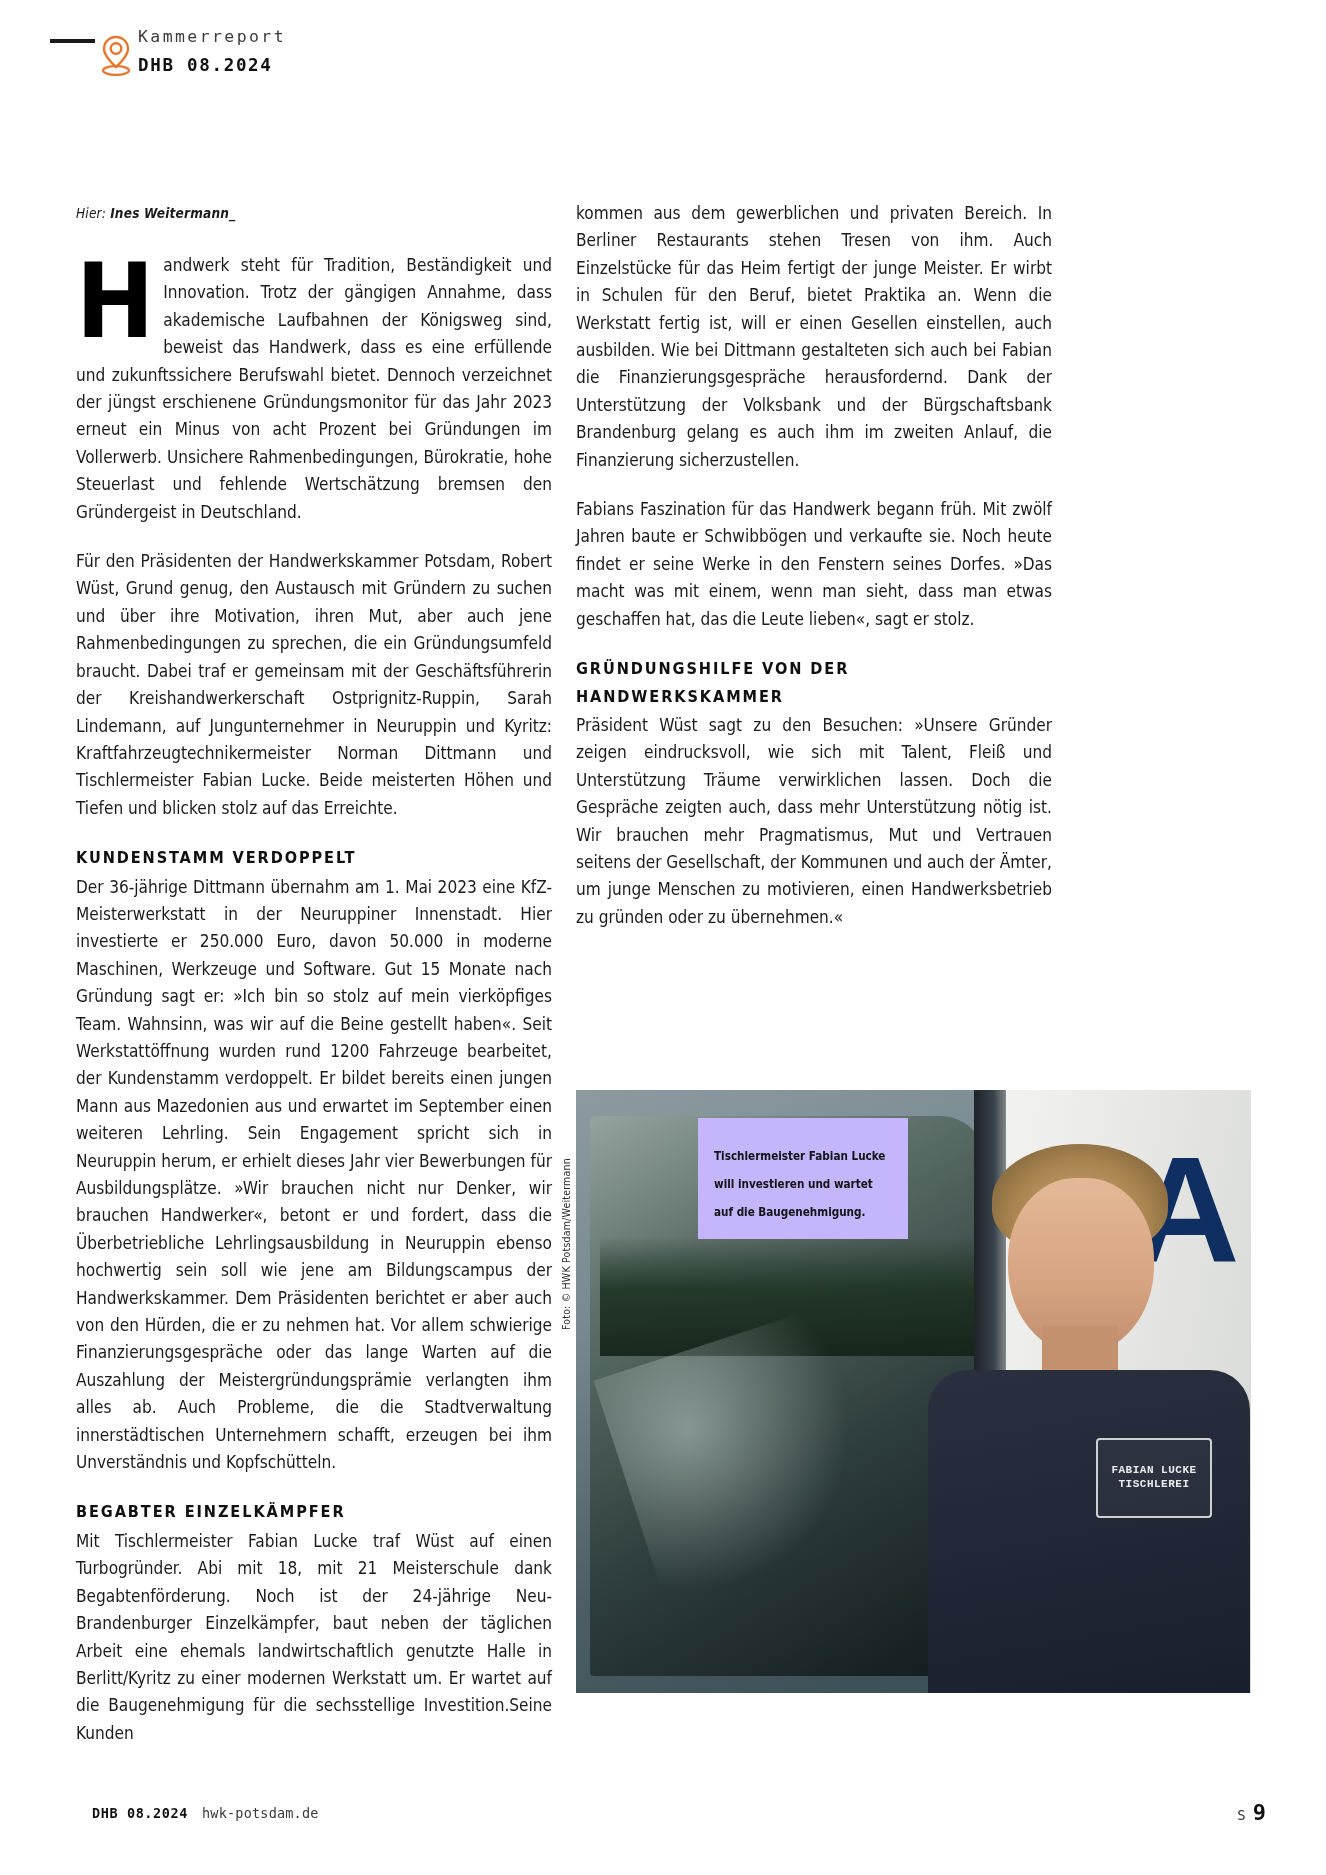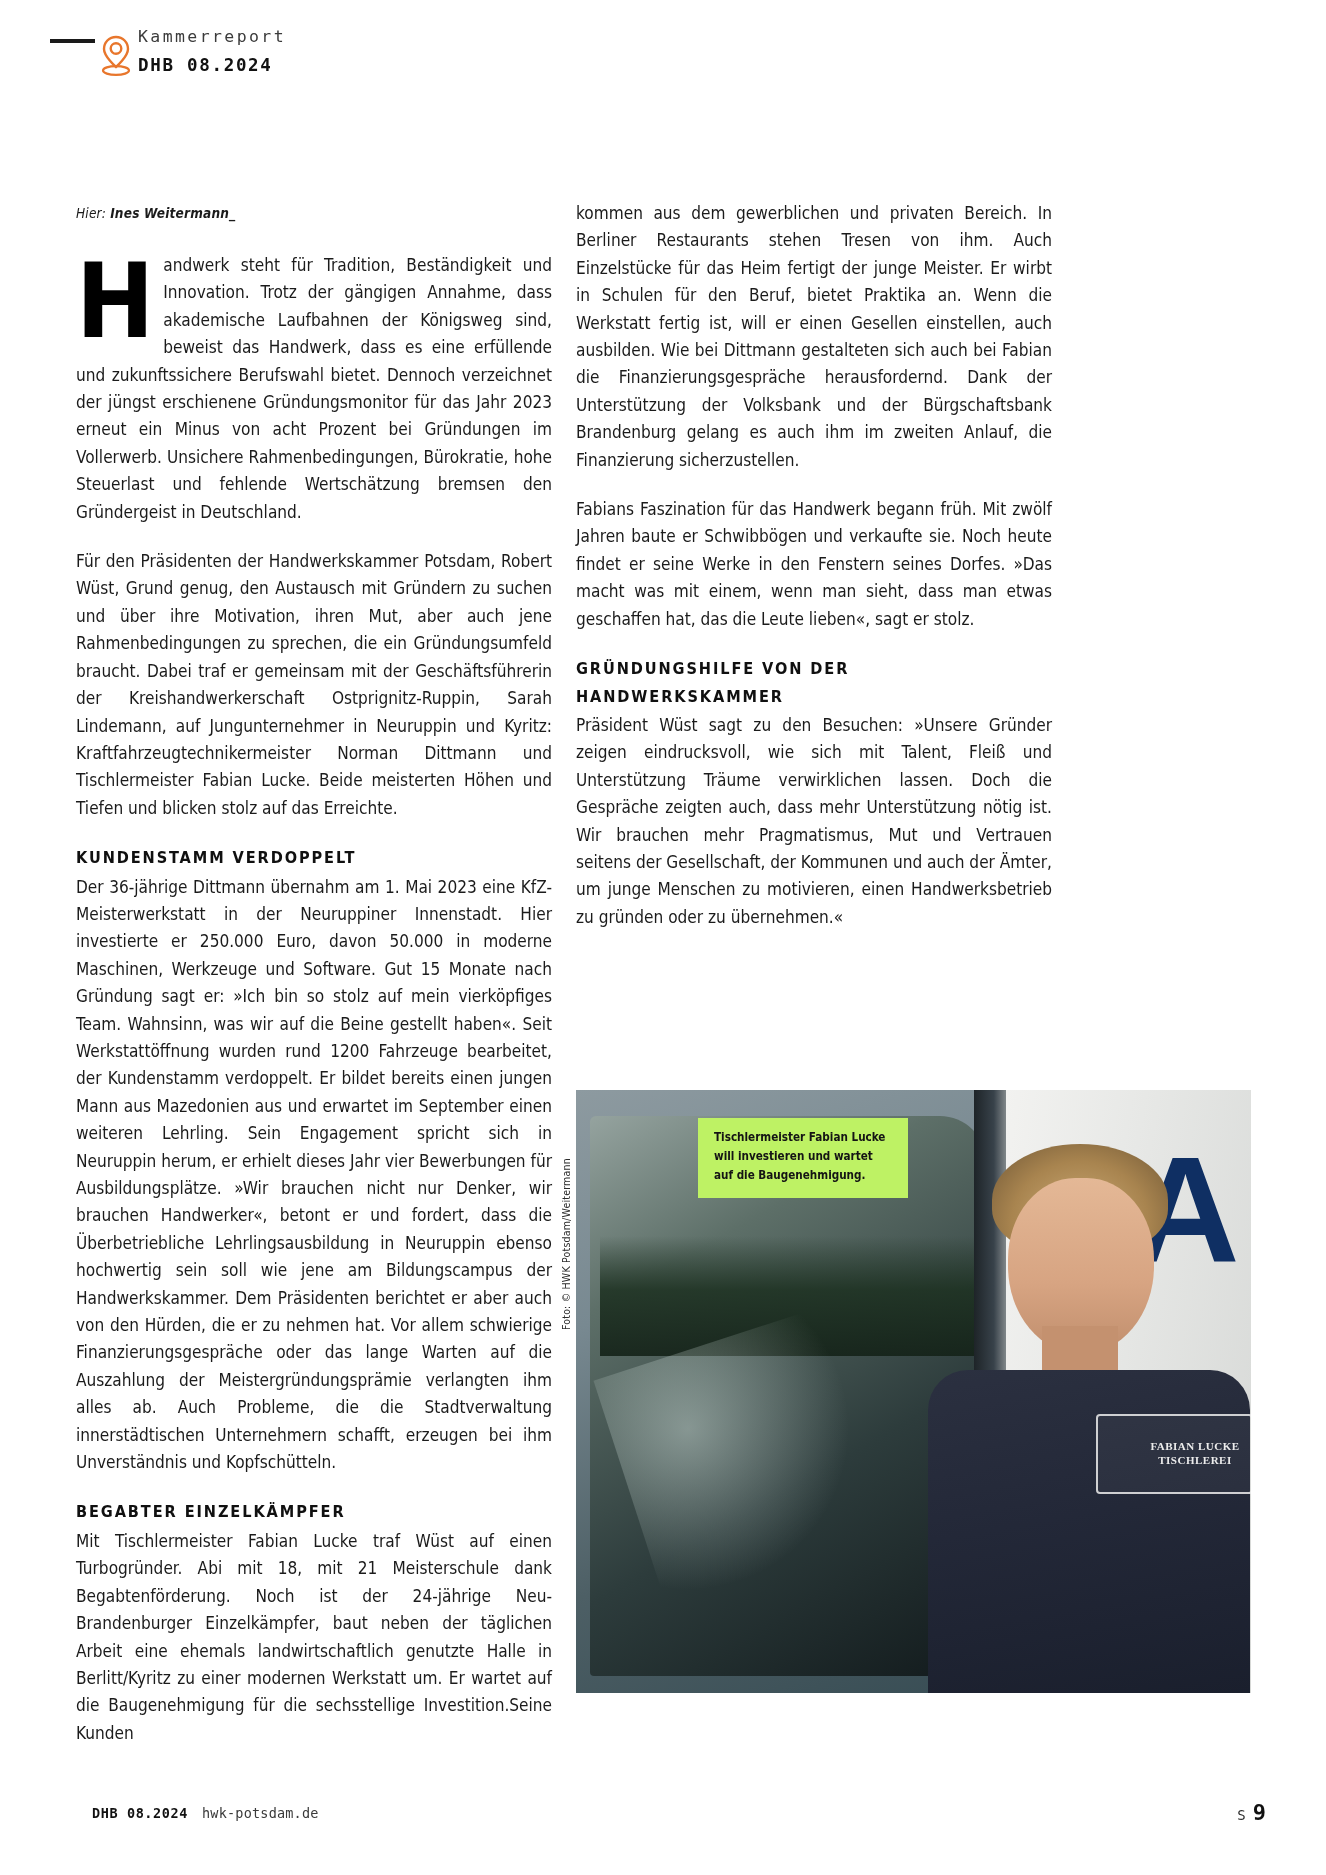--- a/index.html
+++ b/index.html
@@ -189,44 +189,43 @@
   .ph-neck {
     position: absolute; left: 166px; top: 196px; width: 76px; height: 72px;
     background: #c4916f;
   }
   .ph-shirt {
     position: absolute; left: 52px; top: 240px; width: 322px; height: 323px;
     background: linear-gradient(170deg,#2b3040 0%, #232838 45%, #1a1f2d 100%);
     border-radius: 40px 40px 0 0;
   }
   .ph-logo {
-    position: absolute; left: 220px; top: 284px; width: 112px; height: 76px;
+    position: absolute; left: 220px; top: 308px; width: 112px; height: 76px;
     border: 2px solid rgba(236,236,236,.85);
     border-radius: 4px;
     color: #ececec;
-    font-family: Liberation Serif, serif;
+    font-family: Liberation Mono, monospace;
     font-size: 11px;
     font-weight: bold;
     letter-spacing: .5px;
     display: flex; align-items: center; justify-content: center;
     text-align: center;
     line-height: 1.25;
     background: rgba(255,255,255,.04);
-    padding-left: 41px;
   }
   .ph-caption {
     position: absolute;
     left: 122px; top: 28px;
     width: 180px;
-    background: #bef264;
-    padding: 10px 14px 13px 16px;
+    background: #c4b5fd;
+    padding: 24px 14px 13px 16px;
     font-family: "DejaVu Sans Condensed", "Liberation Sans Narrow", "Liberation Sans", sans-serif;
     font-size: 11.6px;
     font-weight: bold;
-    line-height: 19px;
+    line-height: 28px;
     color: #141414;
   }
 
   .photo-credit {
     position: absolute;
     left: 560px;
     top: 1330px;
     transform: rotate(-90deg);
     transform-origin: left top;
     font-family: "DejaVu Sans Condensed", "Liberation Sans Narrow", "Liberation Sans", sans-serif;

